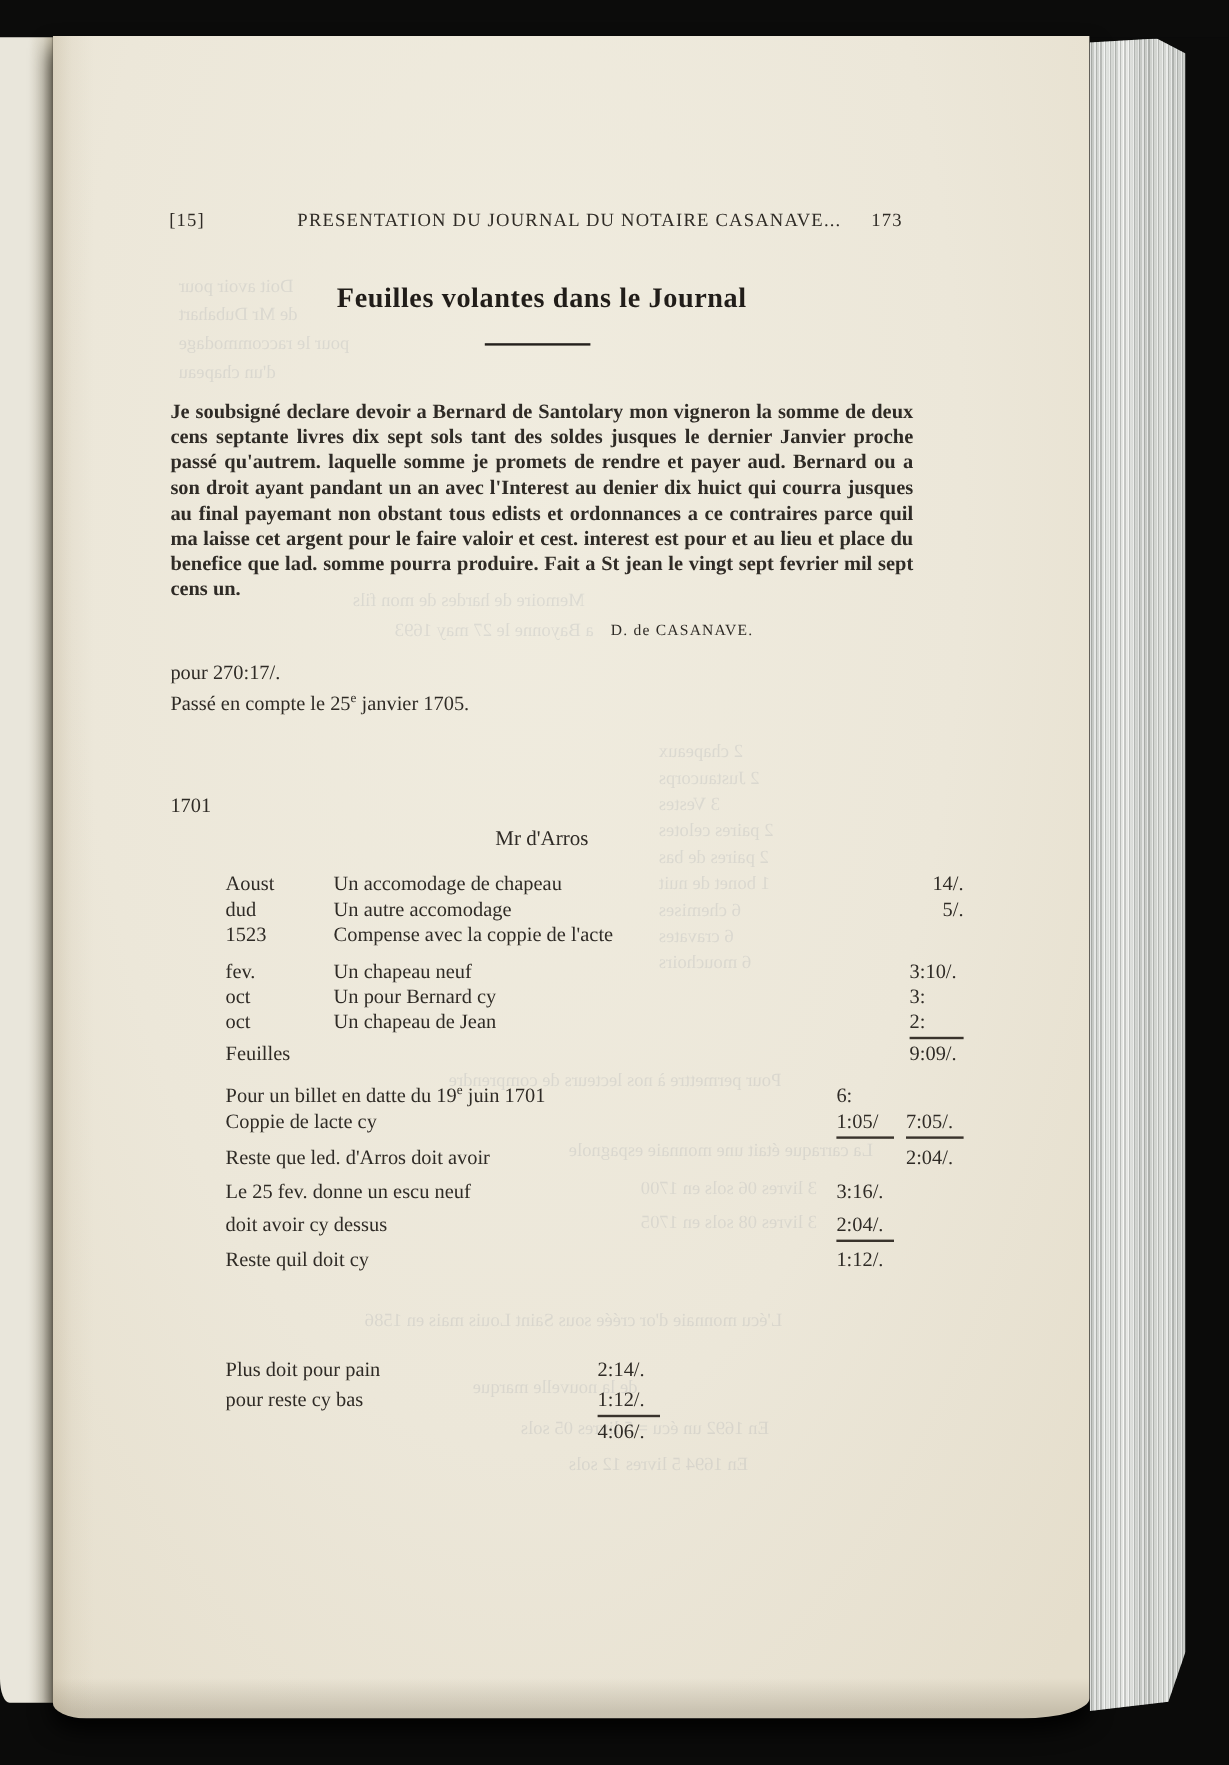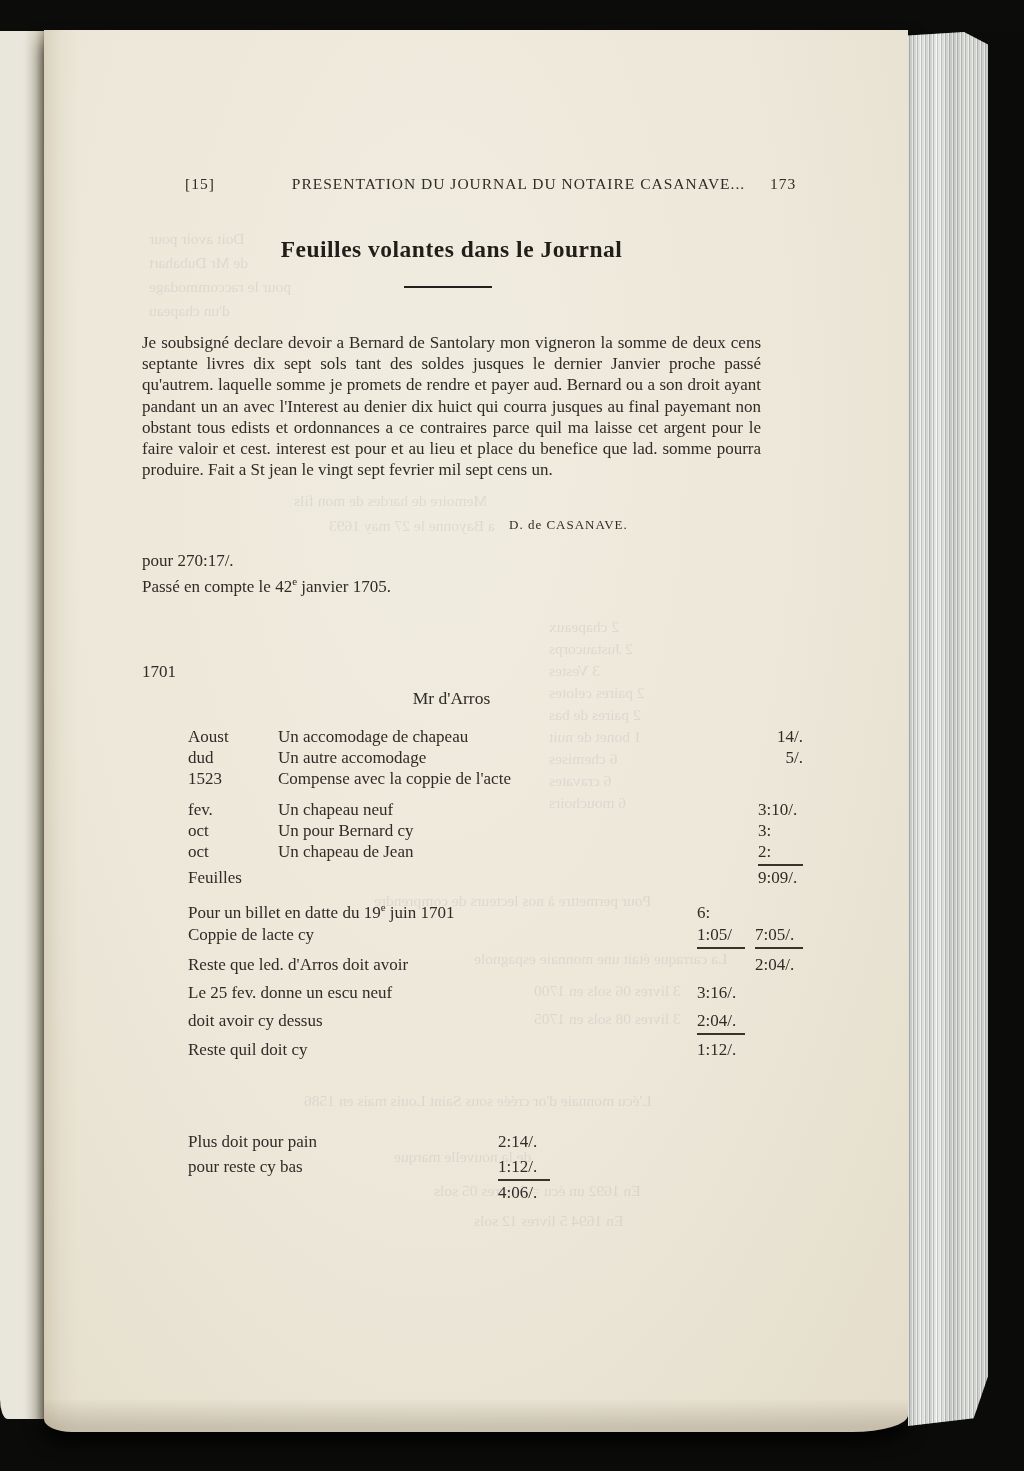--- a/index.html
+++ b/index.html
@@ -21,29 +21,29 @@
   .fore-edge{position:absolute;left:908px;top:32px;width:80px;height:1396px;
     background:
       repeating-linear-gradient(90deg,rgba(255,255,255,.5) 0 1px,rgba(96,100,96,.30) 1px 2px,rgba(200,202,198,.12) 2px 4px),
       linear-gradient(90deg,#bdc0bc 0%,#e8eae7 16%,#cdd0cc 28%,#f2f3f0 36%,#c4c7c3 54%,#dadcd8 74%,#c9ccc8 100%);
     clip-path:polygon(0 0.25%,70% 0,100% 0.9%,100% 96.3%,82% 99.3%,0 99.85%);}
   .ghost-layer{position:absolute;inset:0;pointer-events:none;}
   .ghost{position:absolute;transform:scaleX(-1);opacity:.13;filter:blur(.5px);
     color:#5e6b85;font-size:15.5px;white-space:nowrap;}
   
   .abs{position:absolute;white-space:nowrap;}
-  .running-head{top:145px;font-size:15.5px;letter-spacing:1px;margin-left:44px;}
+  .running-head{top:145px;font-size:15.5px;letter-spacing:1px;}
   .head-ref{left:97px;}
   .head-title{left:98px;width:619px;text-align:center;white-space:nowrap;padding-left:23px;}
   .head-num{left:682px;}
   .doc-title{top:206px;left:98px;width:619px;text-align:center;
     font-size:23.5px;font-weight:bold;letter-spacing:.5px;color:#211d19;white-space:nowrap;}
   .title-rule{top:256px;left:360px;width:88px;height:2px;background:#24201c;position:absolute;}
   .paragraph{position:absolute;top:302px;left:98px;width:619px;font-size:17px;
-    line-height:21.2px;text-align:justify;color:#2f2b26;}
+    line-height:21.2px;text-align:justify;color:#2f2b26;font-weight:bold;}
   .signature{top:487px;left:465px;font-size:13px;letter-spacing:1px;}
   .pour-line{top:521px;left:98px;font-size:17px;}
   .passe-line{top:547px;left:98px;font-size:17px;}
   sup{font-size:11px;vertical-align:super;line-height:0;}
   .year{top:632px;left:98px;font-size:17px;}
   .account-title{top:658px;left:98px;width:619px;text-align:center;font-size:17.5px;}
   .lrow{position:absolute;left:0;width:1016px;height:21px;font-size:17px;white-space:nowrap;margin-left:46px;}
   .ldate{position:absolute;left:98px;}
   .ldesc{position:absolute;left:188px;}
   .lamt{position:absolute;left:668px;min-width:45px;}
@@ -93,21 +93,21 @@
     <div class="abs running-head head-title">PRESENTATION DU JOURNAL DU NOTAIRE CASANAVE...</div>
     <span class="abs running-head head-num">173</span>
 
     <div class="abs doc-title">Feuilles volantes dans le Journal</div>
     <div class="title-rule"></div>
 
     <div class="paragraph">Je soubsigné declare devoir a Bernard de Santolary mon vigneron la somme de deux cens septante livres dix sept sols tant des soldes jusques le dernier Janvier proche passé qu'autrem. laquelle somme je promets de rendre et payer aud. Bernard ou a son droit ayant pandant un an avec l'Interest au denier dix huict qui courra jusques au final payemant non obstant tous edists et ordonnances a ce contraires parce quil ma laisse cet argent pour le faire valoir et cest. interest est pour et au lieu et place du benefice que lad. somme pourra produire. Fait a St jean le vingt sept fevrier mil sept cens un.</div>
 
     <span class="abs signature">D. de CASANAVE.</span>
     <span class="abs pour-line">pour 270:17/.</span>
-    <span class="abs passe-line"><span>Passé en compte le 42</span><sup>e</sup><span> janvier 1705.</span></span>
+    <span class="abs passe-line"><span>Passé en compte le 25</span><sup>e</sup><span> janvier 1705.</span></span>
 
     <span class="abs year">1701</span>
     <div class="abs account-title">Mr d'Arros</div>
 
     <div class="lrow" style="top:697px">
       <span class="ldate">Aoust</span>
       <span class="ldesc">Un accomodage de chapeau</span>
       <span class="lamt amt-r">14/.</span>
     </div>
     <div class="lrow" style="top:718px">

